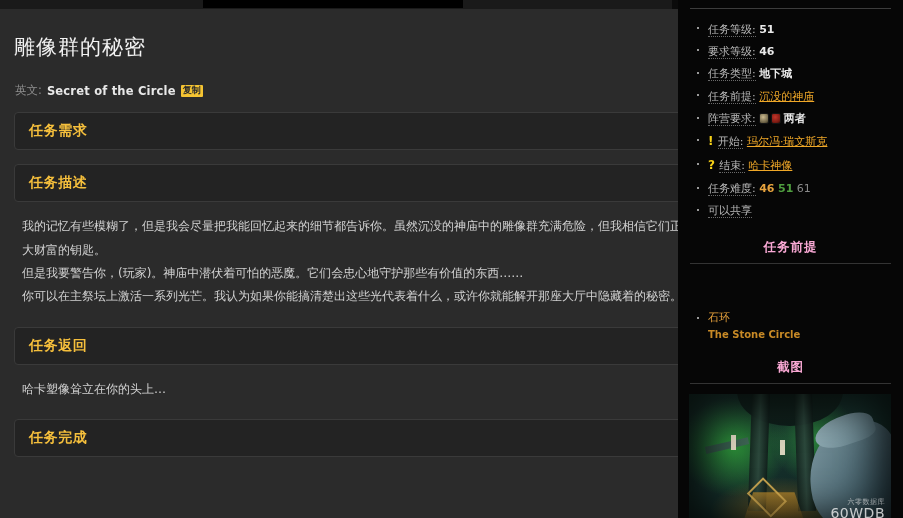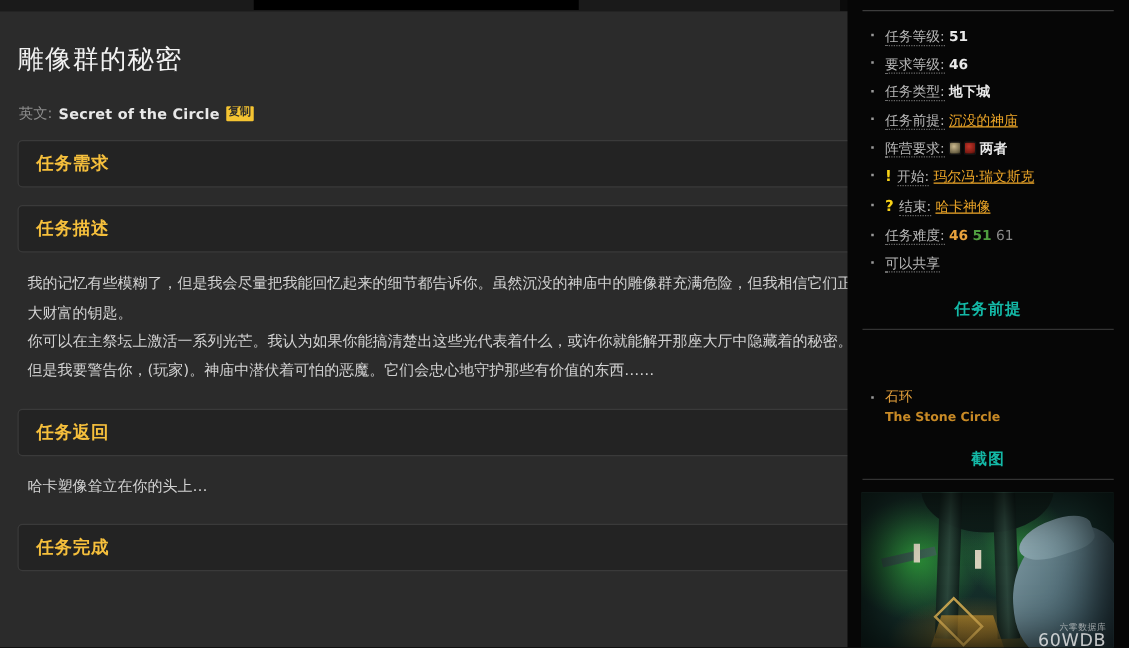--- a/index.html
+++ b/index.html
@@ -66,21 +66,21 @@
     width: 10px; height: 11px; border-radius: 2px; display: inline-block;
     border: 1px solid #141414;
   }
   .fac-a { background: radial-gradient(circle at 40% 35%, #cdbb90, #6d6346 70%, #2e2a1c); }
   .fac-h { background: radial-gradient(circle at 40% 35%, #c4352a, #7a1a12 70%, #2b0a07); }
   .d-orange { color: #e8a33d; font-weight: bold; }
   .d-green  { color: #4f9e3f; font-weight: bold; }
   .d-gray   { color: #8a8a8a; }
 
   .side-title {
-    text-align: center; color: #14b8a6; font-size: 12.5px; font-weight: bold;
+    text-align: center; color: #f9a8d4; font-size: 12.5px; font-weight: bold;
     letter-spacing: 1px; margin-top: 17px; margin-bottom: 7px;
   }
   .side-rule { height: 1px; background: #333; margin: 0 2px 10px 2px; }
 
   ul.prereq { list-style: none; margin: 0 0 0 8px; }
   ul.prereq > li { position: relative; padding-left: 12px; line-height: 1.5; margin-top: 46px; }
   ul.prereq > li::before {
     content: ""; position: absolute; left: 1px; top: 7px;
     width: 2px; height: 2px; background: #9a9a9a;
   }
@@ -149,22 +149,22 @@
       <span class="eng-label">英文:</span>
       <span class="eng-name">Secret of the Circle</span>
       <span class="copy-badge">复制</span>
     </div>
 
     <div id="sections-host">
         <div class="section-head">任务需求</div>
         <div class="section-head">任务描述</div>
         <div class="section-body">
           <p>我的记忆有些模糊了，但是我会尽量把我能回忆起来的细节都告诉你。虽然沉没的神庙中的雕像群充满危险，但我相信它们正是找到一笔巨大财富的钥匙。</p>
+          <p>但是我要警告你，(玩家)。神庙中潜伏着可怕的恶魔。它们会忠心地守护那些有价值的东西……</p>
           <p>你可以在主祭坛上激活一系列光芒。我认为如果你能搞清楚出这些光代表着什么，或许你就能解开那座大厅中隐藏着的秘密。</p>
-          <p>但是我要警告你，(玩家)。神庙中潜伏着可怕的恶魔。它们会忠心地守护那些有价值的东西……</p>
         </div>
         <div class="section-head">任务返回</div>
         <div class="section-body">
           <p>哈卡塑像耸立在你的头上…</p>
         </div>
         <div class="section-head">任务完成</div>
         <div class="section-body"></div>
       </div>
   </div>
 

